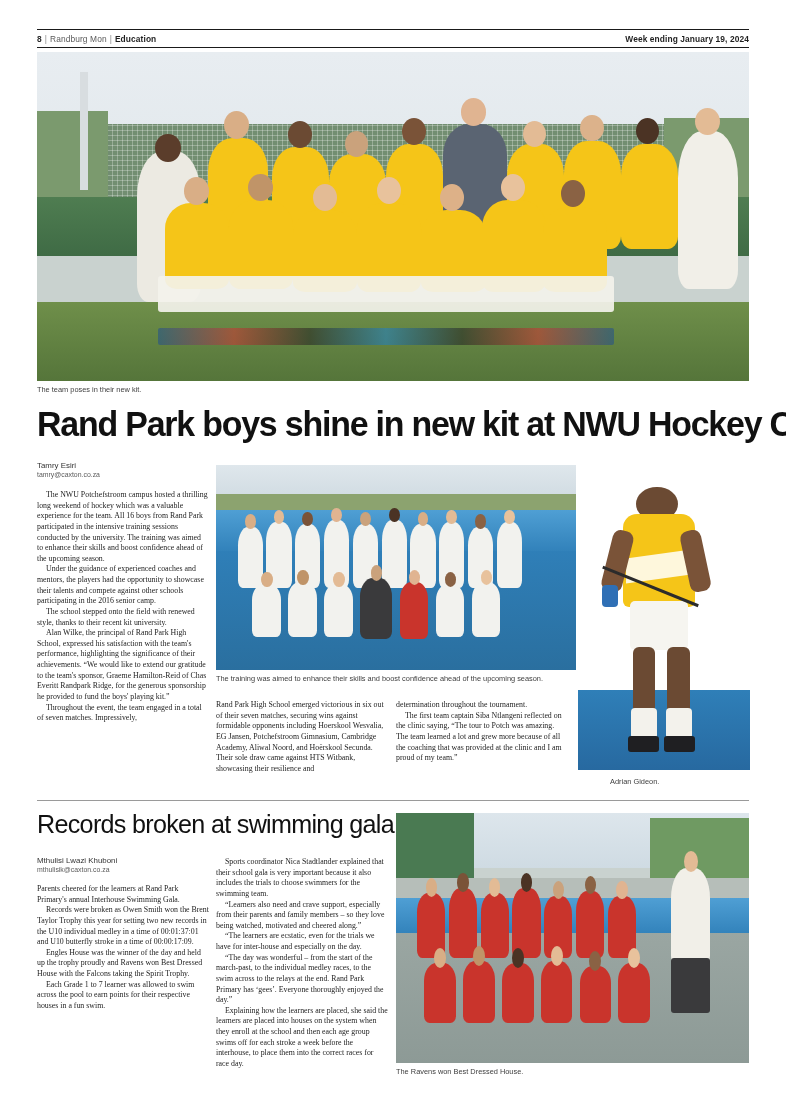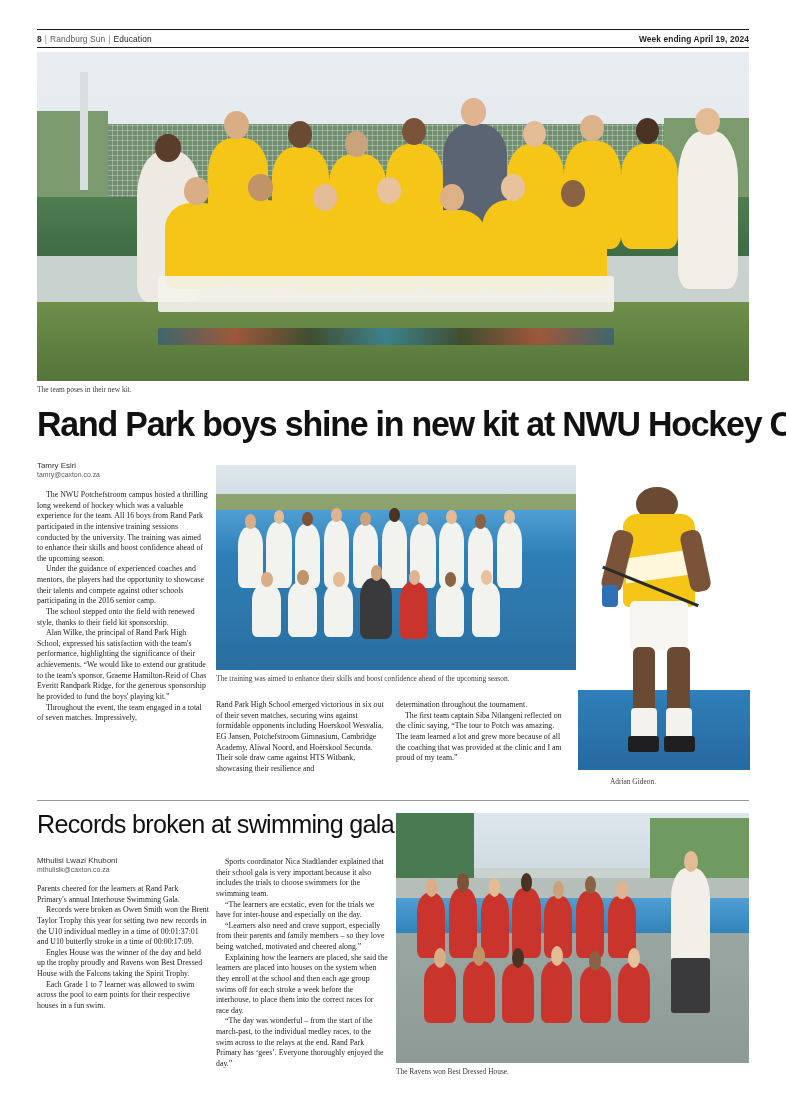--- a/index.html
+++ b/index.html
@@ -39,21 +39,21 @@
     color: #4a4a4a;
     letter-spacing: 0.1px;
     white-space: nowrap;
     display: flex;
     align-items: baseline;
     gap: 3px;
   }
   .mast-left .pg { font-weight: bold; color: #2b2b2b; }
   .mast-left .sep { color: #8a8a8a; }
   .mast-left .pub { color: #5a5a5a; }
-  .mast-left .sect { font-weight: normal; color: #1f1f1f; }
+  .mast-left .sect { font-weight: bold; color: #1f1f1f; }
   .mast-right {
     font-size: 8.4px;
     font-weight: bold;
     color: #1f1f1f;
     white-space: nowrap;
     letter-spacing: 0.1px;
   }
 
   
   .photo {
@@ -64,21 +64,21 @@
   .photo .sky {
     position: absolute; left: 0; top: 0; width: 100%;
     background: linear-gradient(#e8edf1, #dfe6ea);
   }
   .photo .ground {
     position: absolute; left: 0; bottom: 0; width: 100%;
   }
 
   .caption {
     position: absolute;
-    font-family: Liberation Serif, serif;
+    font-family: Liberation Sans, sans-serif;
     font-size: 7.4px;
     line-height: 1.45;
     color: #3d3d3d;
   }
 
   
   .headline-main {
     position: absolute;
     left: 37px; top: 406px;
     width: 716px;
@@ -157,25 +157,25 @@
 </style>
 </head>
 <body>
 
 <div class="page">
 
   <div class="masthead">
     <div class="mast-left">
       <span class="pg">8</span>
       <span class="sep">|</span>
-      <span class="pub">Randburg Sun</span>
+      <span class="pub">Randburg Mon</span>
       <span class="sep">|</span>
       <span class="sect">Education</span>
     </div>
-    <div class="mast-right">Week ending April 19, 2024</div>
+    <div class="mast-right">Week ending January 19, 2024</div>
   </div>
 
   <div class="photo" style="left:37px; top:52px; width:712px; height:329px;">
     <div class="sky" style="height:58%;"></div>
 
     <div class="fence" style="position:absolute; left:0; top:22%; width:100%; height:40%; background-color:#5f7f5c; opacity:.85;"></div>
     <div style="position:absolute; left:0; top:18%; width:10%; height:44%; background:#7b9a6e;"></div>
     <div style="position:absolute; left:88%; top:20%; width:12%; height:42%; background:#7b9a6e;"></div>
     <div style="position:absolute; left:6%; top:6%; width:1.2%; height:36%; background:#d8dde0;"></div>
     <div class="turf" style="position:absolute; left:0; top:44%; width:100%; height:18%;"></div>
@@ -242,21 +242,21 @@
   <h1 class="headline-main">Rand Park boys shine in new kit at NWU Hockey Clinic</h1>
 
   <div class="byline" style="left:37px; top:461px;">
     <div class="name">Tamry Esiri</div>
     <div class="email">tamry@caxton.co.za</div>
   </div>
 
   <div class="col" style="left:37px; top:490px; width:172px;">
     <p>The NWU Potchefstroom campus hosted a thrilling long weekend of hockey which was a valuable experience for the team. All 16 boys from Rand Park participated in the intensive training sessions conducted by the university. The training was aimed to enhance their skills and boost confidence ahead of the upcoming season.</p>
     <p>Under the guidance of experienced coaches and mentors, the players had the opportunity to showcase their talents and compete against other schools participating in the 2016 senior camp.</p>
-    <p>The school stepped onto the field with renewed style, thanks to their field kit sponsorship.</p>
+    <p>The school stepped onto the field with renewed style, thanks to their recent kit university.</p>
     <p>Alan Wilke, the principal of Rand Park High School, expressed his satisfaction with the team's performance, highlighting the significance of their achievements. “We would like to extend our gratitude to the team's sponsor, Graeme Hamilton-Reid of Chas Everitt Randpark Ridge, for the generous sponsorship he provided to fund the boys' playing kit.”</p>
     <p>Throughout the event, the team engaged in a total of seven matches. Impressively,</p>
   </div>
 
   <div class="photo" style="left:216px; top:465px; width:360px; height:205px;">
     <div class="sky" style="height:18%; background:linear-gradient(#dfe7ec,#cfdae1);"></div>
     <div style="position:absolute; left:0; top:14%; width:100%; height:10%; background:#8ca36f;"></div>
     <div class="water" style="position:absolute; left:0; top:22%; width:100%; height:22%;"></div>
     <div class="pooldeck" style="position:absolute; left:0; top:42%; width:100%; height:58%; background:linear-gradient(#2f7fb8,#2a6f9f);"></div>
 
@@ -346,24 +346,24 @@
 
   <div class="col" style="left:37px; top:884px; width:172px;">
     <p class="noindent">Parents cheered for the learners at Rand Park Primary's annual Interhouse Swimming Gala.</p>
     <p>Records were broken as Owen Smith won the Brent Taylor Trophy this year for setting two new records in the U10 individual medley in a time of 00:01:37:01 and U10 butterfly stroke in a time of 00:00:17:09.</p>
     <p>Engles House was the winner of the day and held up the trophy proudly and Ravens won Best Dressed House with the Falcons taking the Spirit Trophy.</p>
     <p>Each Grade 1 to 7 learner was allowed to swim across the pool to earn points for their respective houses in a fun swim.</p>
   </div>
 
   <div class="col" style="left:216px; top:857px; width:172px;">
     <p>Sports coordinator Nica Stadtlander explained that their school gala is very important because it also includes the trials to choose swimmers for the swimming team.</p>
+    <p>“Learners also need and crave support, especially from their parents and family members – so they love being watched, motivated and cheered along.”</p>
     <p>“The learners are ecstatic, even for the trials we have for inter-house and especially on the day.</p>
-    <p>“Learners also need and crave support, especially from their parents and family members – so they love being watched, motivated and cheered along.”</p>
+    <p>“The day was wonderful – from the start of the march-past, to the individual medley races, to the swim across to the relays at the end. Rand Park Primary has ‘gees’. Everyone thoroughly enjoyed the day.”</p>
     <p>Explaining how the learners are placed, she said the learners are placed into houses on the system when they enroll at the school and then each age group swims off for each stroke a week before the interhouse, to place them into the correct races for race day.</p>
-    <p>“The day was wonderful – from the start of the march-past, to the individual medley races, to the swim across to the relays at the end. Rand Park Primary has ‘gees’. Everyone thoroughly enjoyed the day.”</p>
   </div>
 
   <div class="photo" style="left:396px; top:813px; width:353px; height:250px;">
     <div class="sky" style="height:22%; background:linear-gradient(#dde6ec,#cfdbe3);"></div>
     <div style="position:absolute; left:0; top:0; width:22%; height:36%; background:#4a7a52;"></div>
     <div style="position:absolute; left:72%; top:2%; width:28%; height:30%; background:#6f9a62;"></div>
     <div style="position:absolute; left:0; top:26%; width:100%; height:10%; background:#b6beb9;"></div>
     <div class="water" style="position:absolute; left:0; top:34%; width:100%; height:16%;"></div>
     <div class="pooldeck" style="position:absolute; left:0; top:48%; width:100%; height:52%; background:linear-gradient(#9aa6a2,#8d9a96);"></div>
 

